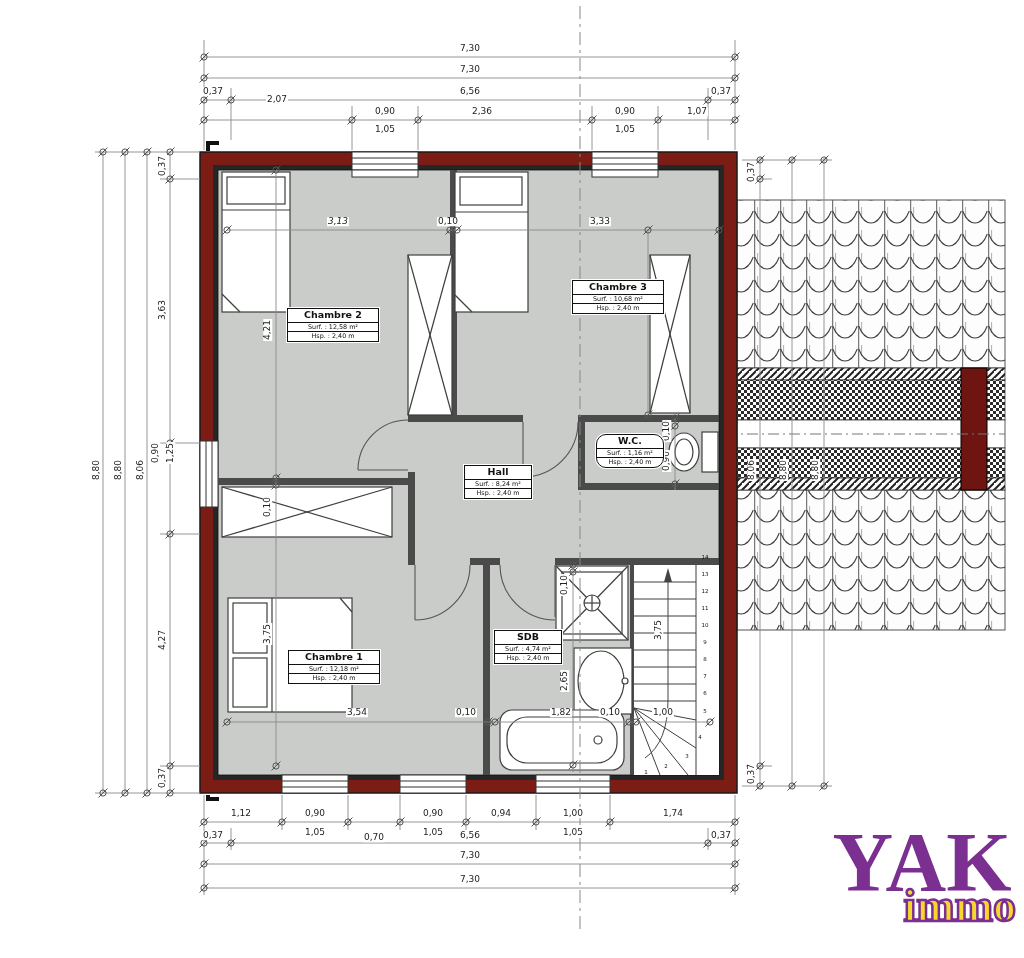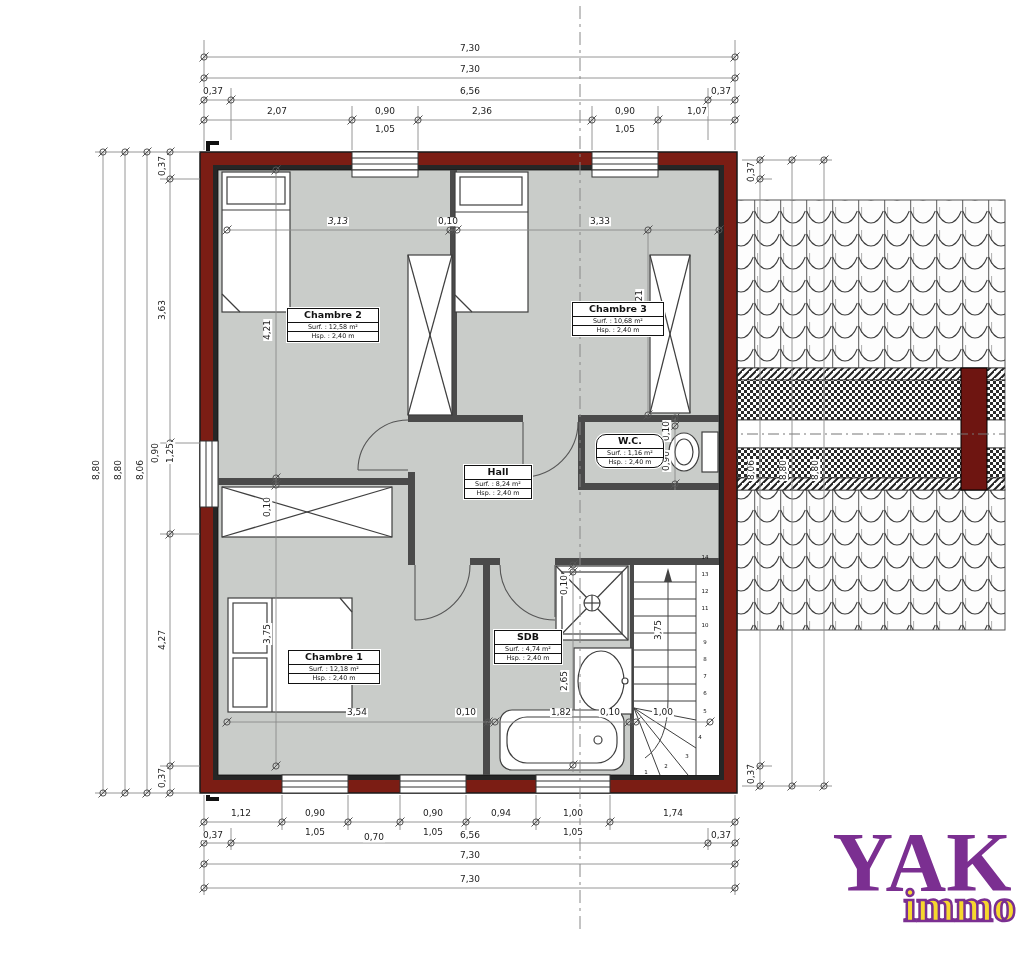--- a/index.html
+++ b/index.html
@@ -292,21 +292,21 @@
         <rect x="206" y="795" width="4" height="6" fill="#111"></rect>
   </g>
 </svg>
 
 <div id="dim-layer">
       <span class="dim" style="left: 470px; top: 49px;">7,30</span>
       <span class="dim" style="left: 470px; top: 70px;">7,30</span>
       <span class="dim" style="left: 213px; top: 92px;">0,37</span>
       <span class="dim" style="left: 470px; top: 92px;">6,56</span>
       <span class="dim" style="left: 721px; top: 92px;">0,37</span>
-      <span class="dim" style="left: 277px; top: 112px;">2,07</span>
+      <span class="dim" style="left: 277px; top: 100px;">2,07</span>
       <span class="dim" style="left: 385px; top: 112px;">0,90</span>
       <span class="dim" style="left: 482px; top: 112px;">2,36</span>
       <span class="dim" style="left: 625px; top: 112px;">0,90</span>
       <span class="dim" style="left: 697px; top: 112px;">1,07</span>
       <span class="dim" style="left: 385px; top: 130px;">1,05</span>
       <span class="dim" style="left: 625px; top: 130px;">1,05</span>
       <span class="dim" style="left: 241px; top: 814px;">1,12</span>
       <span class="dim" style="left: 315px; top: 814px;">0,90</span>
       <span class="dim" style="left: 374px; top: 838px;">0,70</span>
       <span class="dim" style="left: 433px; top: 814px;">0,90</span>
@@ -354,21 +354,21 @@
       <span class="dim" style="left: 663px; top: 713px;">1,00</span>
     </div>
 
 <div id="room-layer">
   <div class="room-box" style="left: 287px; top: 308px; width: 90px;">
     <div class="room-name">Chambre 2</div>
     <div class="room-surf">Surf. : 12,58 m²</div>
     <div class="room-hsp">Hsp. : 2,40 m</div>
   </div>
 
-  <div class="room-box" style="left: 572px; top: 280px; width: 90px; margin-top: 22px;">
+  <div class="room-box" style="left: 572px; top: 280px; width: 90px;">
     <div class="room-name">Chambre 3</div>
     <div class="room-surf">Surf. : 10,68 m²</div>
     <div class="room-hsp">Hsp. : 2,40 m</div>
   </div>
 
   <div class="room-box" style="left: 596px; top: 434px; width: 66px; border-radius: 10px;">
     <div class="room-name">W.C.</div>
     <div class="room-surf">Surf. : 1,16 m²</div>
     <div class="room-hsp">Hsp. : 2,40 m</div>
   </div>

